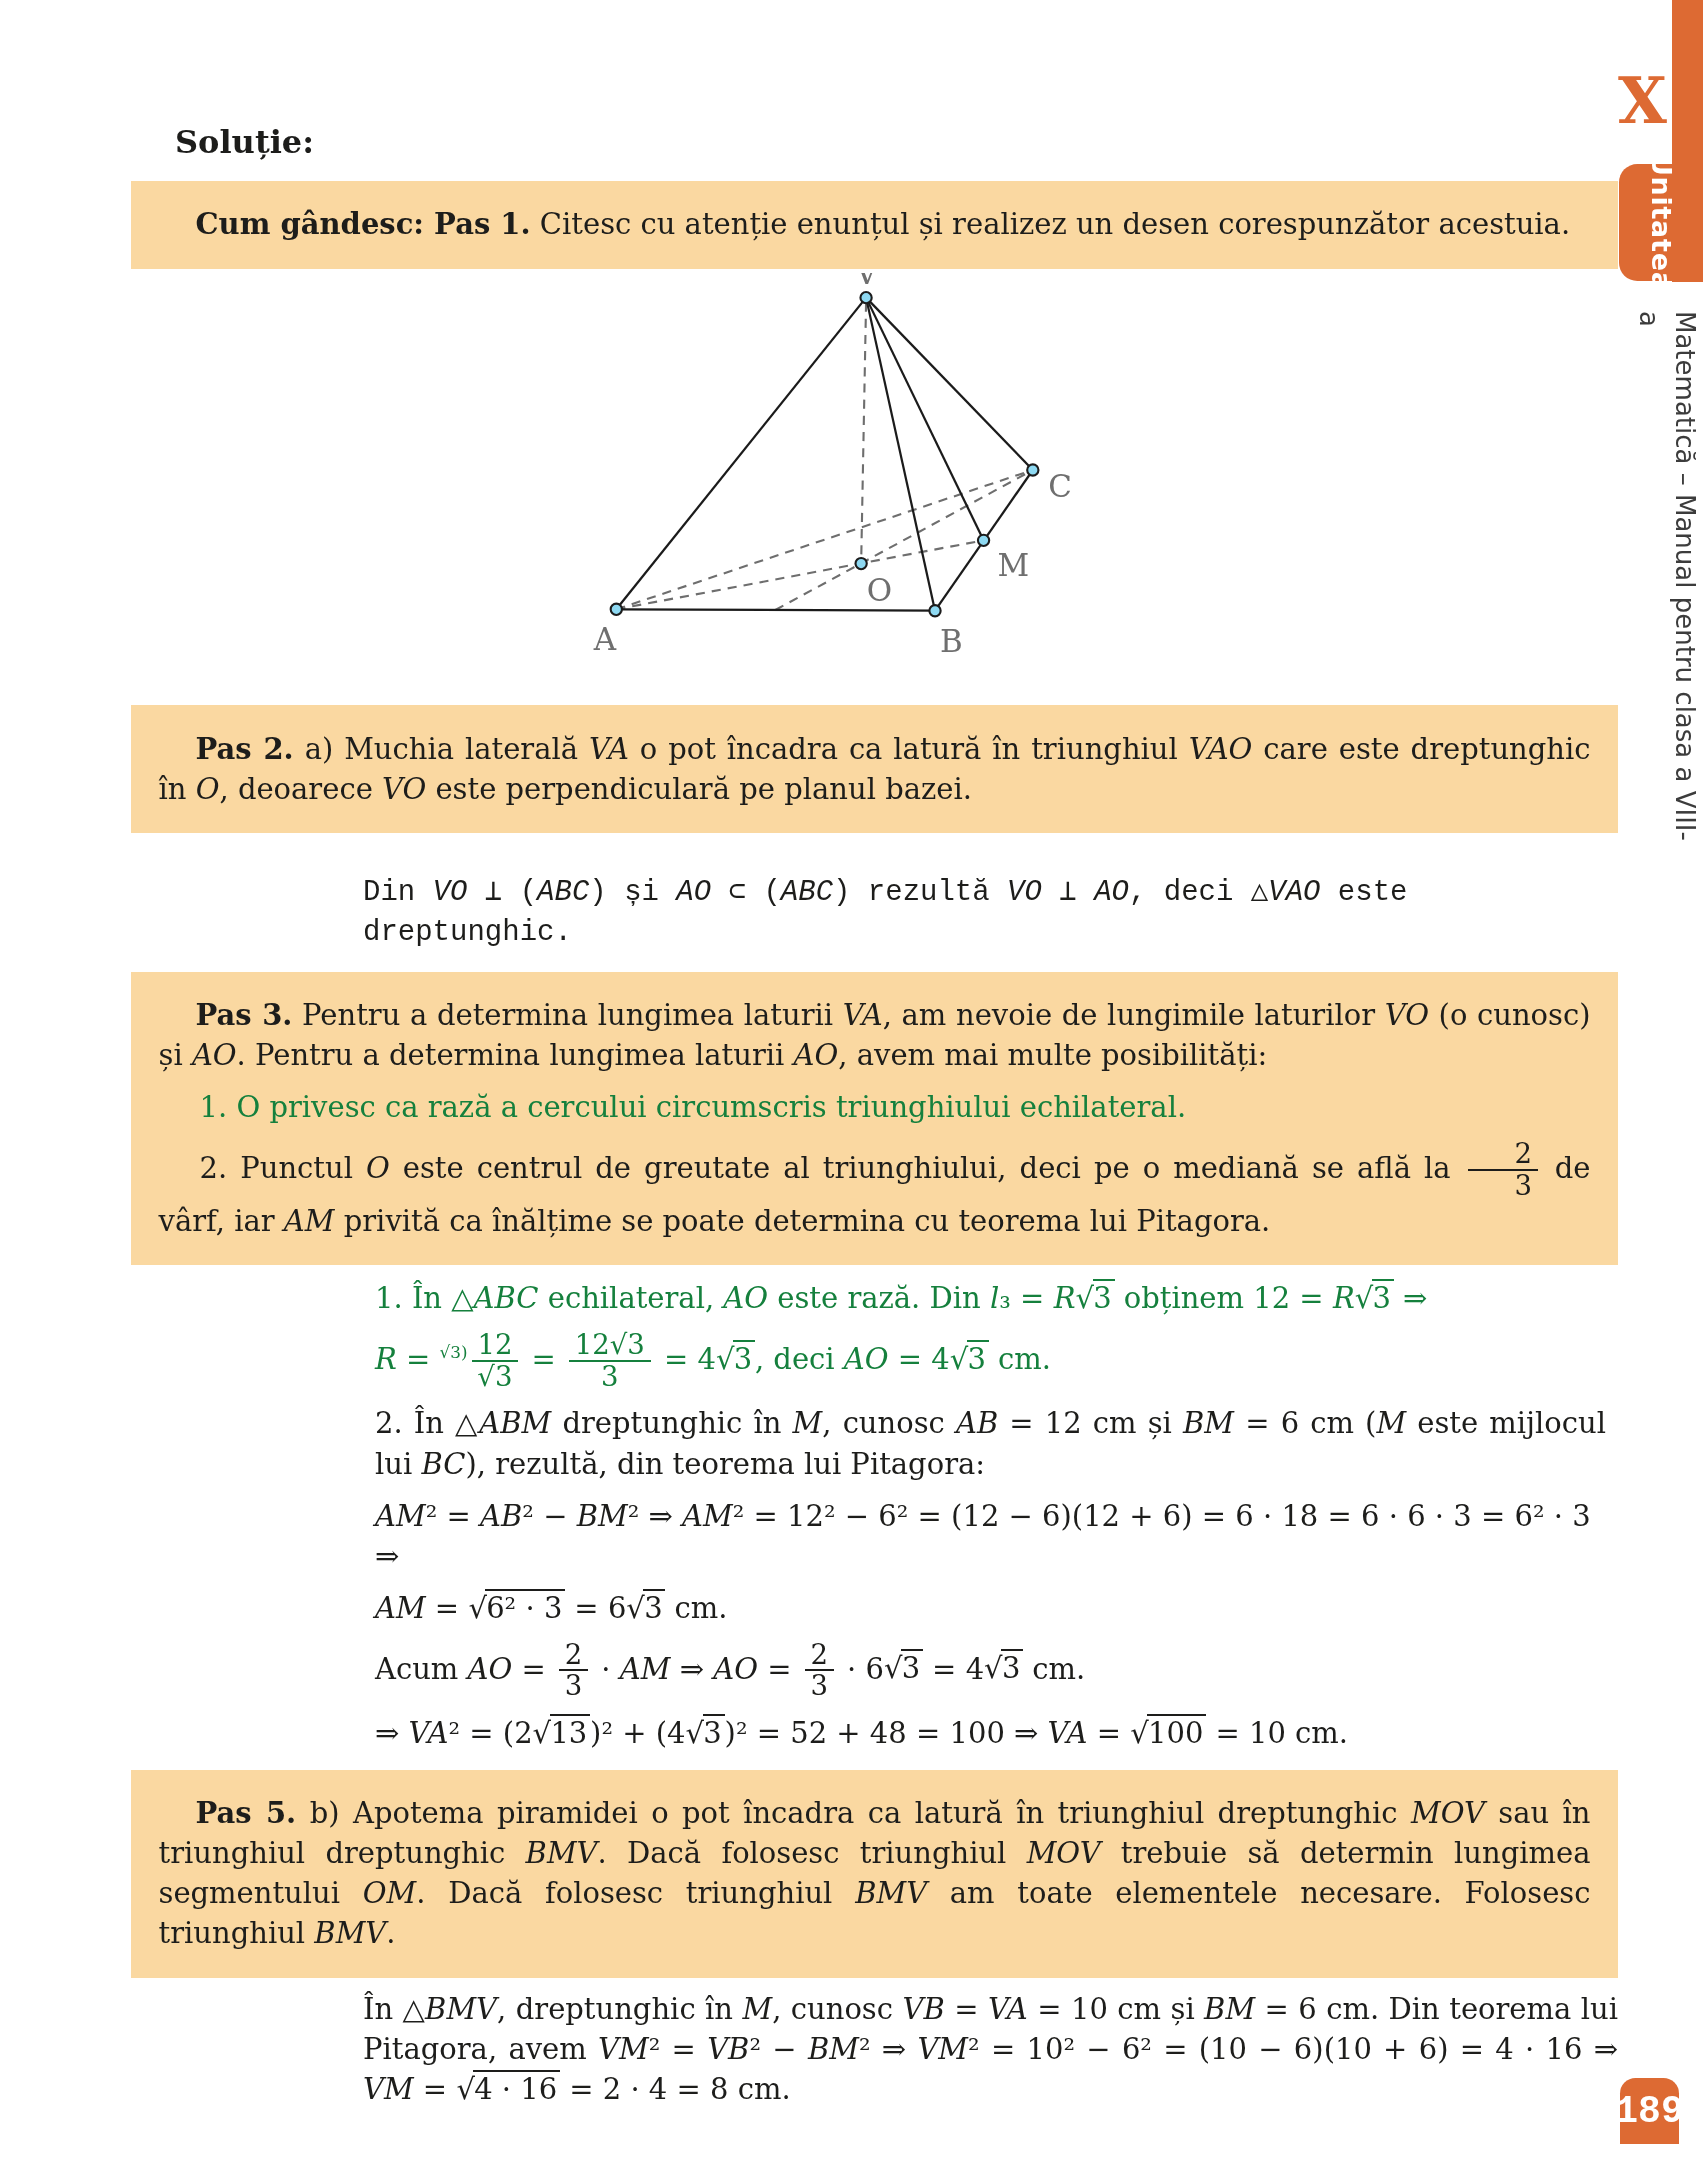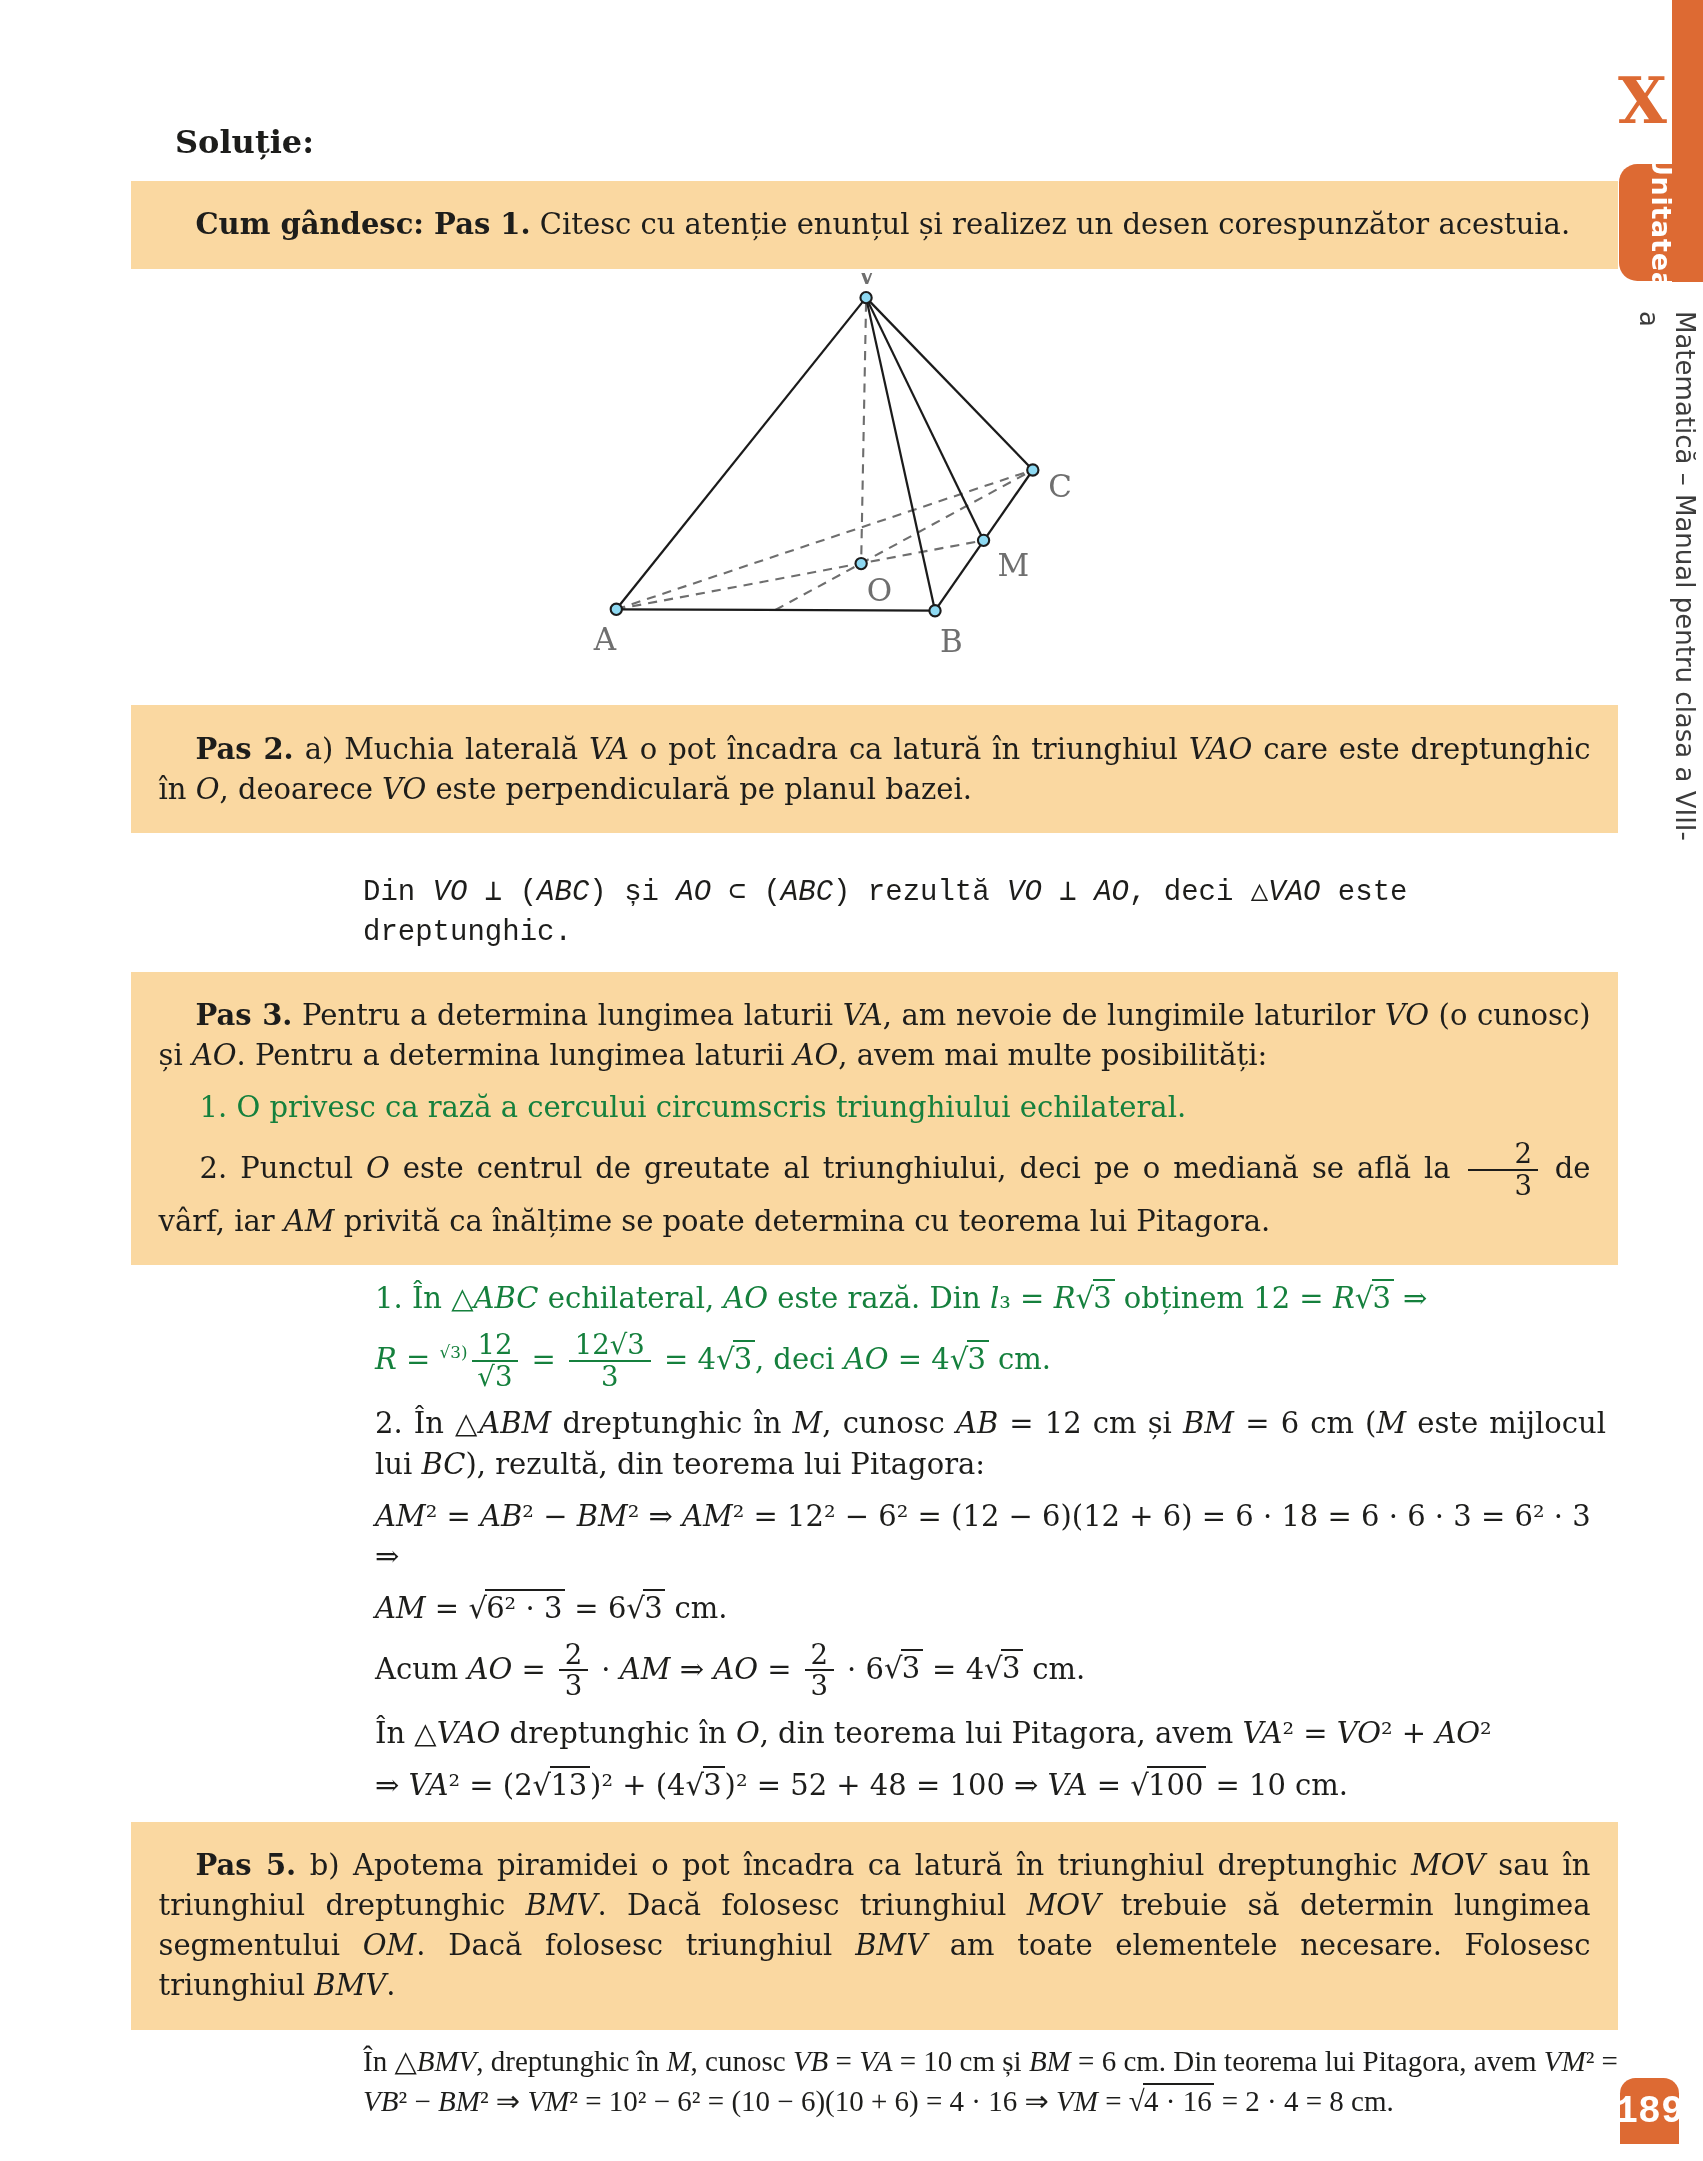--- a/index.html
+++ b/index.html
@@ -17,21 +17,21 @@
   .box .item{text-indent:41px;margin-top:5.6px;}
   .box-step1{margin-top:21px;}
   .box-step2{margin-top:28px;}
   .box-step3{margin-top:18.3px;}
   .box-step4{margin-top:15.5px;}
   .box-step5{margin-top:17px;}
   .p-perp{margin:40px 0 0 232px;font-family:Liberation Mono, monospace;}
   .blk-m1{margin:12.7px 0 0 232px;}
   .blk-m2{margin:8.4px 0 0 232px;}
   .blk-s4{margin:11.3px 0 0 232px;}
-  .p-s5{margin:11.3px 0 0 232px;text-align:justify;font-family:Liberation Serif, serif;}
+  .p-s5{margin:11.3px 0 0 232px;text-align:justify;}
   .jst{text-align:justify;}
   .eq{margin-top:5.6px;}
   .blue{color:#15803d;}
   .b{font-weight:700;}
   .i{font-style:italic;}
   .sup{vertical-align:super;font-size:0.58em;line-height:0;}
   .frac{display:inline-flex;flex-direction:column;text-align:center;vertical-align:middle;
         line-height:1.08;font-size:0.95em;margin:0 4.2px;}
   .fn{border-bottom:2.1px solid currentColor;padding:0 5.6px;}
   .fd{padding:0 5.6px;}
@@ -141,21 +141,20 @@
             <span class="fn">2</span>
             <span class="fd">3</span>
           </span><span> · </span><span class="i">AM</span><span> ⇒ </span><span class="i">AO</span><span> = </span><span class="frac">
             <span class="fn">2</span>
             <span class="fd">3</span>
           </span><span> · 6</span><span class="sq"><span class="sqg">√</span><span class="sqv">3</span></span><span> = 4</span><span class="sq"><span class="sqg">√</span><span class="sqv">3</span></span><span> cm.</span></p>
     </div>
 
 
     <div class="blk-s4">
-      <p><span>În △</span><span class="i">VAO</span><span> dreptunghic în </span><span class="i">O</span><span>, din teorema lui Pitagora, avem </span><span class="i">VA</span><span>² = </span><span class="i">VO</span><span>² + </span><span class="i">AO</span><span>²</span></p>
       <p class="eq"><span>⇒ </span><span class="i">VA</span><span>² = (2</span><span class="sq"><span class="sqg">√</span><span class="sqv">13</span></span><span>)² + (4</span><span class="sq"><span class="sqg">√</span><span class="sqv">3</span></span><span>)² = 52 + 48 = 100 ⇒ </span><span class="i">VA</span><span> = </span><span class="sq"><span class="sqg">√</span><span class="sqv">100</span></span><span> = 10 cm.</span></p>
     </div>
 
     <div class="box box-step5">
       <p class="first"><span class="b">Pas 5.</span><span> b) Apotema piramidei o pot încadra ca latură în triunghiul dreptunghic </span><span class="i">MOV</span><span> sau în triunghiul dreptunghic </span><span class="i">BMV</span><span>. Dacă folosesc triunghiul </span><span class="i">MOV</span><span> trebuie să determin lungimea segmentului </span><span class="i">OM</span><span>. Dacă folosesc triunghiul </span><span class="i">BMV</span><span> am toate elementele necesare. Folosesc triunghiul </span><span class="i">BMV</span><span>.</span></p>
     </div>
 
     <p class="p-s5"><span>În △</span><span class="i">BMV</span><span>, dreptunghic în </span><span class="i">M</span><span>, cunosc </span><span class="i">VB</span><span> = </span><span class="i">VA</span><span> = 10 cm și </span><span class="i">BM</span><span> = 6 cm. Din teorema lui Pitagora, avem </span><span class="i">VM</span><span>² = </span><span class="i">VB</span><span>² − </span><span class="i">BM</span><span>² ⇒ </span><span class="i">VM</span><span>² = 10² − 6² = (10 − 6)(10 + 6) = 4 · 16 ⇒ </span><span class="i">VM</span><span> = </span><span class="sq"><span class="sqg">√</span><span class="sqv">4 · 16</span></span><span> = 2 · 4 = 8 cm.</span></p>
 
   </div>

